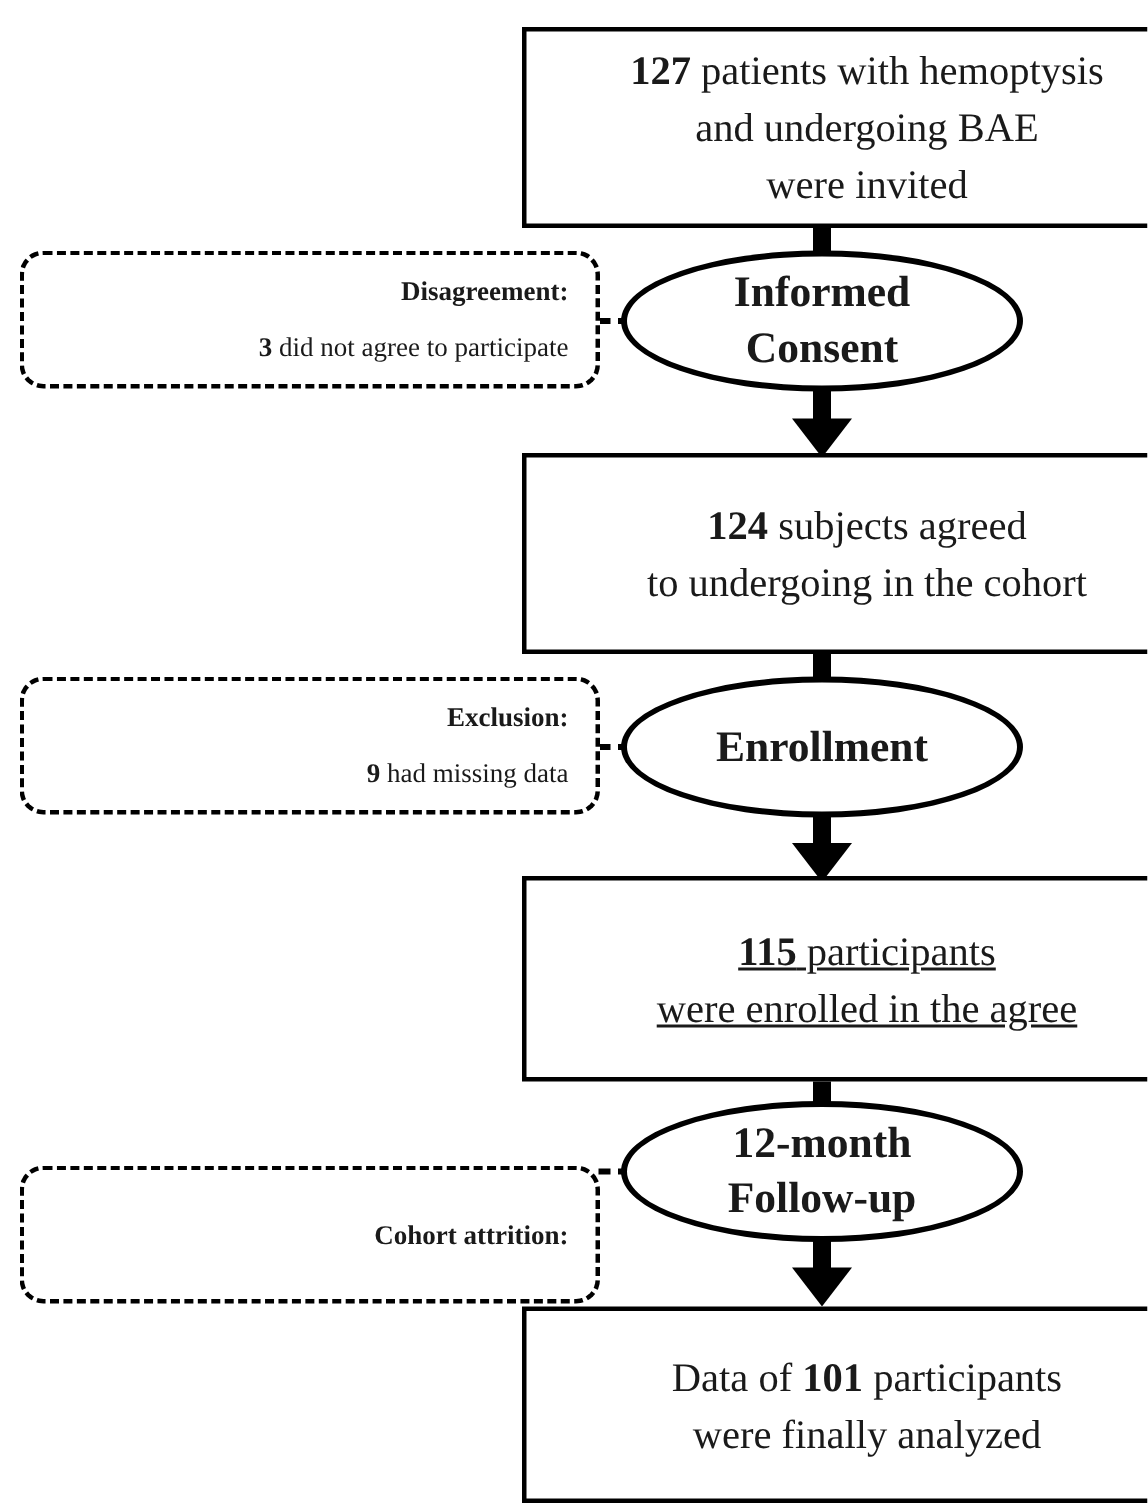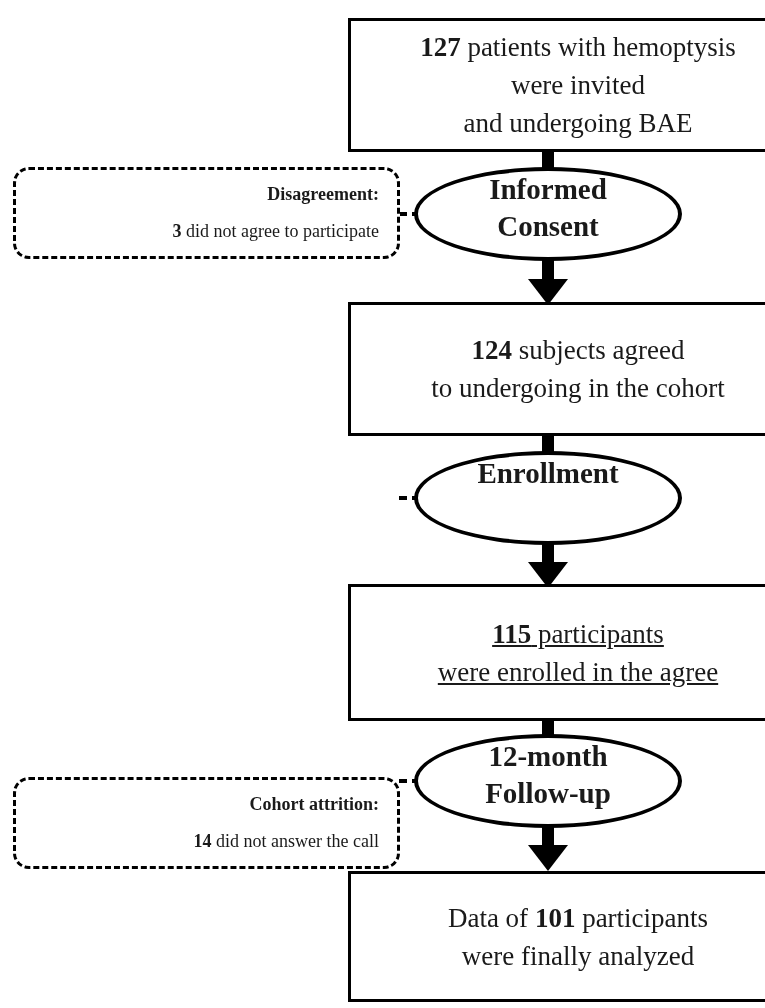--- a/index.html
+++ b/index.html
@@ -41,21 +41,21 @@
     left: 414px;
     width: 268px;
     height: 94px;
     border: 4px solid #000000;
     border-radius: 50%;
     background: #ffffff;
     box-sizing: border-box;
     display: flex;
     flex-direction: column;
     align-items: center;
-    justify-content: flex-start;
+    justify-content: center;
     text-align: center;
     font-size: 29px;
     font-weight: bold;
     line-height: 37px;
   }
   #ellipse-informed-consent { top: 167px; }
   #ellipse-enrollment       { top: 451px; }
   #ellipse-follow-up        { top: 734px; }
 
   .side-note {
@@ -141,22 +141,22 @@
   <div class="arrow-head" id="head-2"></div>
   <div class="arrow-shaft" id="shaft-3"></div>
   <div class="arrow-head" id="head-3"></div>
 
   <div class="side-connector" id="side-conn-1"></div>
   <div class="side-connector" id="side-conn-2"></div>
   <div class="side-connector" id="side-conn-3"></div>
 
   <div class="flow-box" id="box-invited">
       <div class="line"><span class="bold">127</span><span> patients with hemoptysis</span></div>
+      <div class="line"><span>and undergoing BAE</span></div>
       <div class="line"><span>were invited</span></div>
-      <div class="line"><span>and undergoing BAE</span></div>
     </div>
   <div class="flow-box" id="box-agreed">
       <div class="line"><span class="bold">124</span><span> subjects agreed</span></div>
       <div class="line"><span>to undergoing in the cohort</span></div>
     </div>
   <div class="flow-box" id="box-enrolled">
       <div class="line"><span class="bold">115</span><span> participants</span></div>
       <div class="line"><span>were enrolled in the agree</span></div>
     </div>
   <div class="flow-box" id="box-analyzed">
@@ -173,18 +173,21 @@
     </div>
   <div class="stage-ellipse" id="ellipse-follow-up">
       <div class="line"><span class="bold">12-month</span></div>
       <div class="line"><span class="bold">Follow-up</span></div>
     </div>
 
   <div class="side-note" id="note-disagreement">
       <div class="line"><span class="bold">Disagreement:</span></div>
       <div class="line"><span class="bold">3</span><span> did not agree to participate</span></div>
     </div>
+  <div class="side-note" id="note-exclusion">
+      <div class="line"><span class="bold">Exclusion:</span></div>
+      <div class="line"><span class="bold">9</span><span> had missing data</span></div>
+    </div>
   <div class="side-note" id="note-cohort-attrition">
       <div class="line"><span class="bold">Cohort attrition:</span></div>
-      <div class="line"><span class="bold">14</span><span> did not answer the call</span></div>
     </div>
 
 </div>
 
 </body></html>

